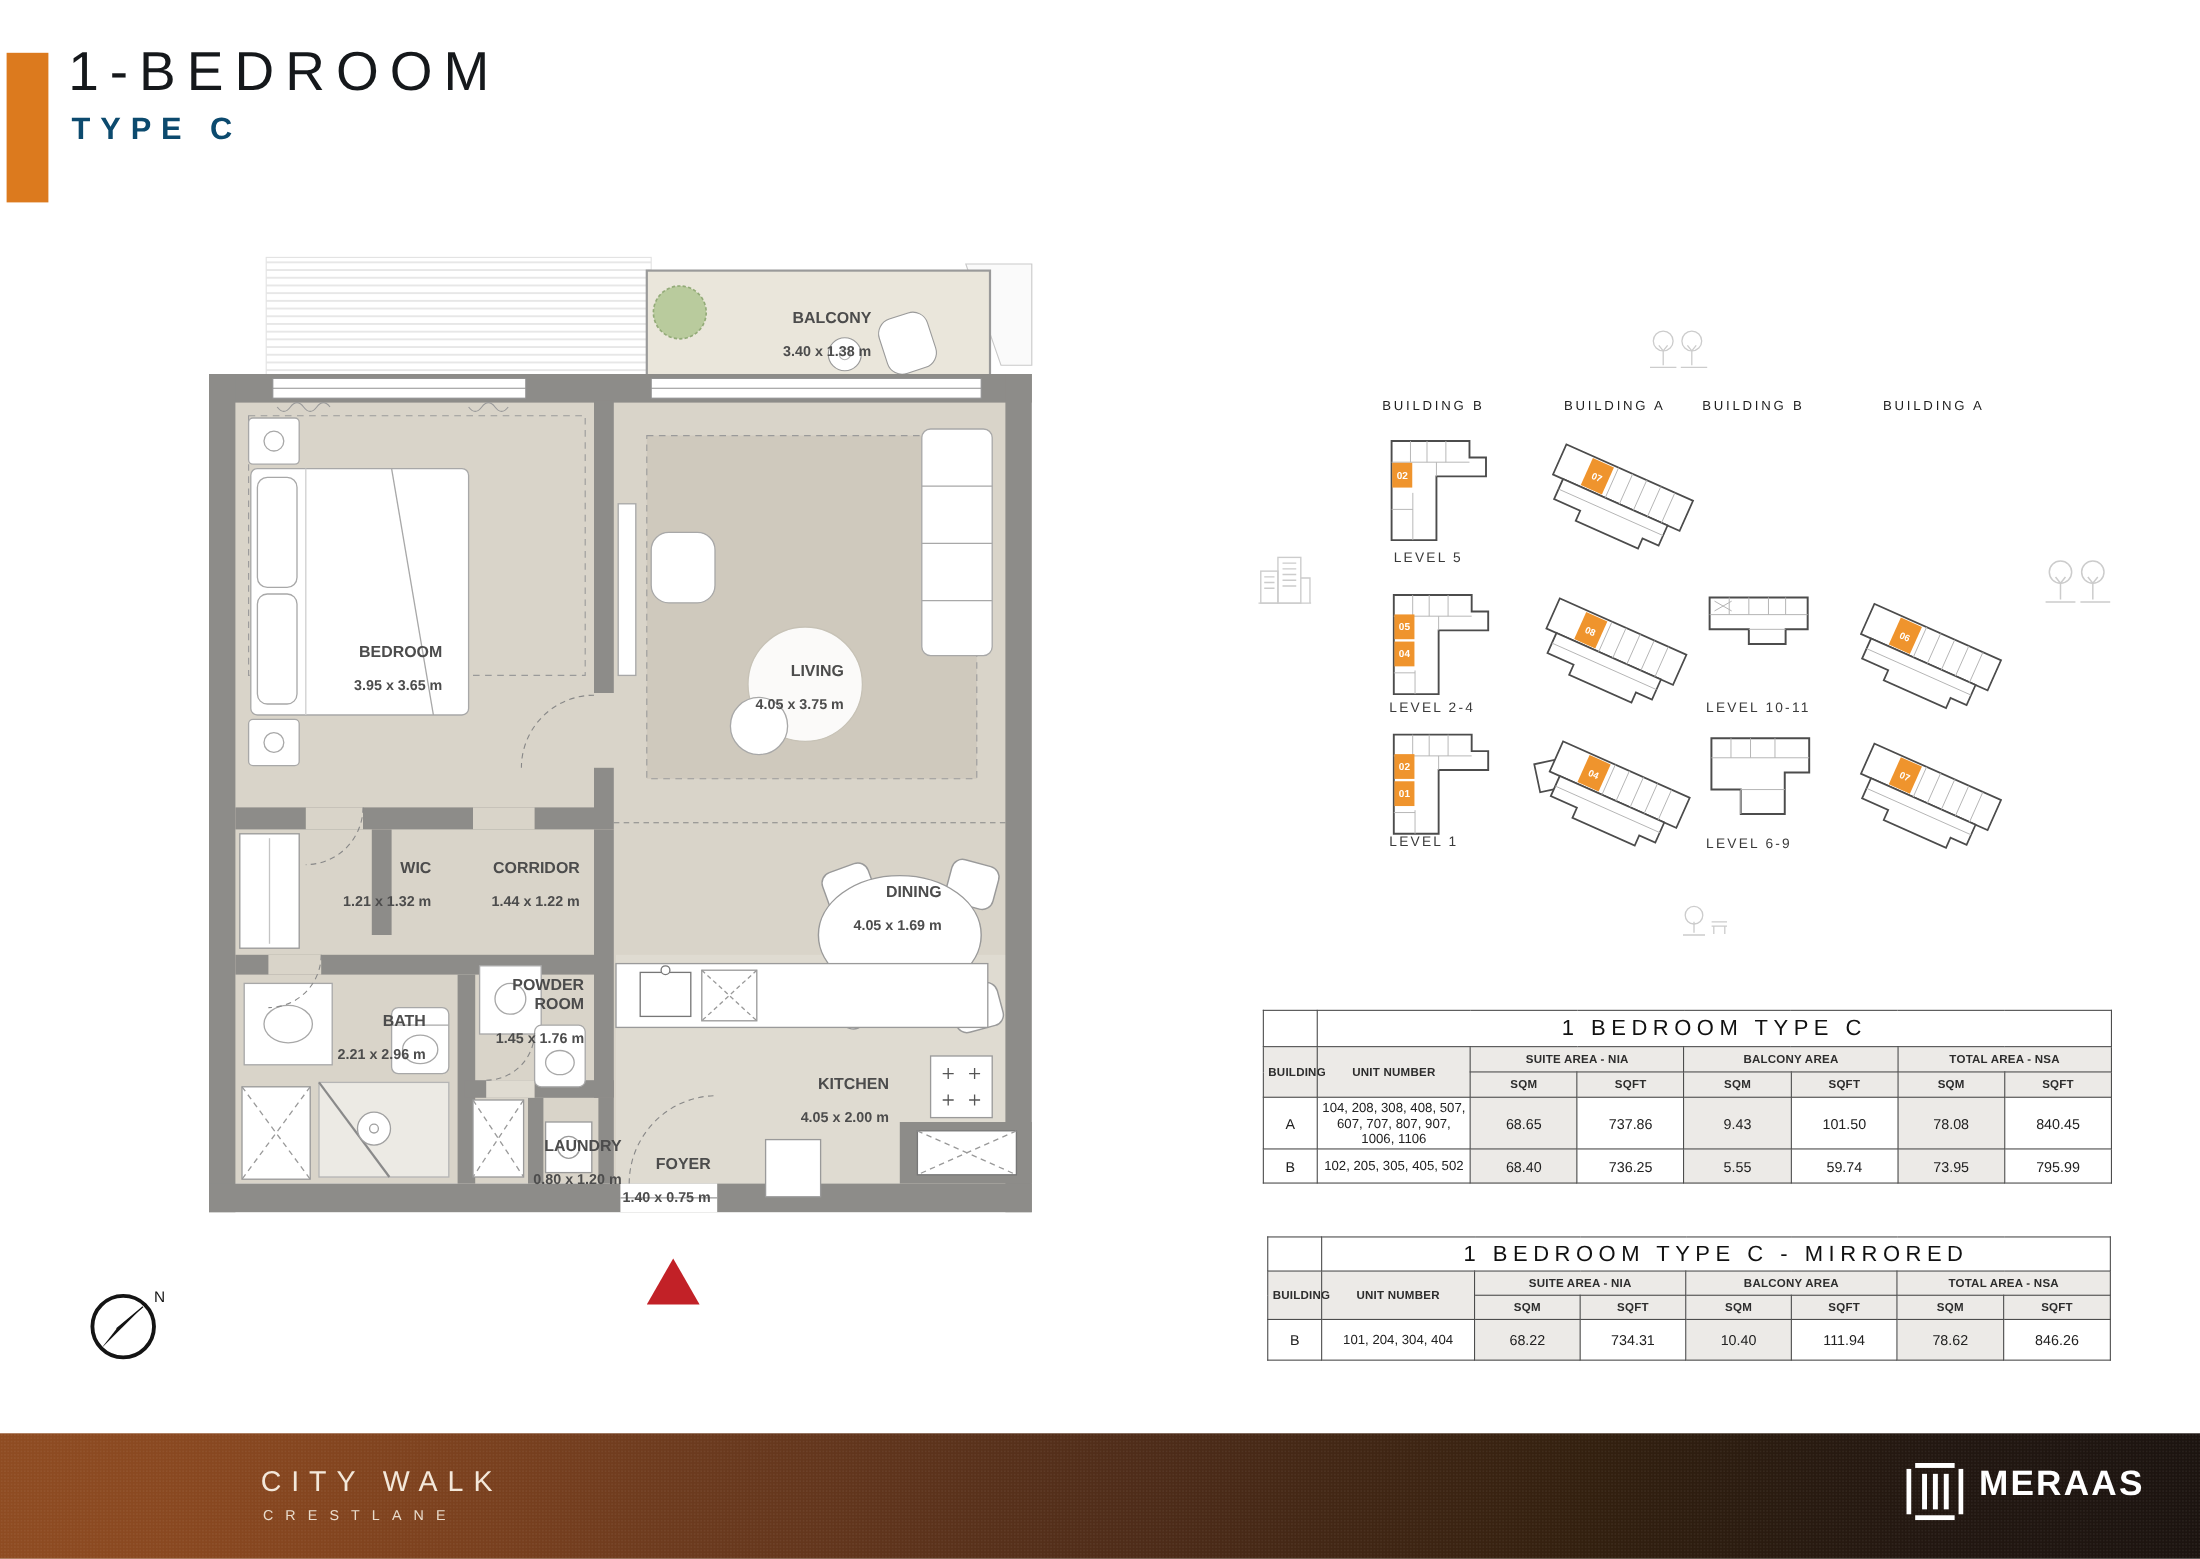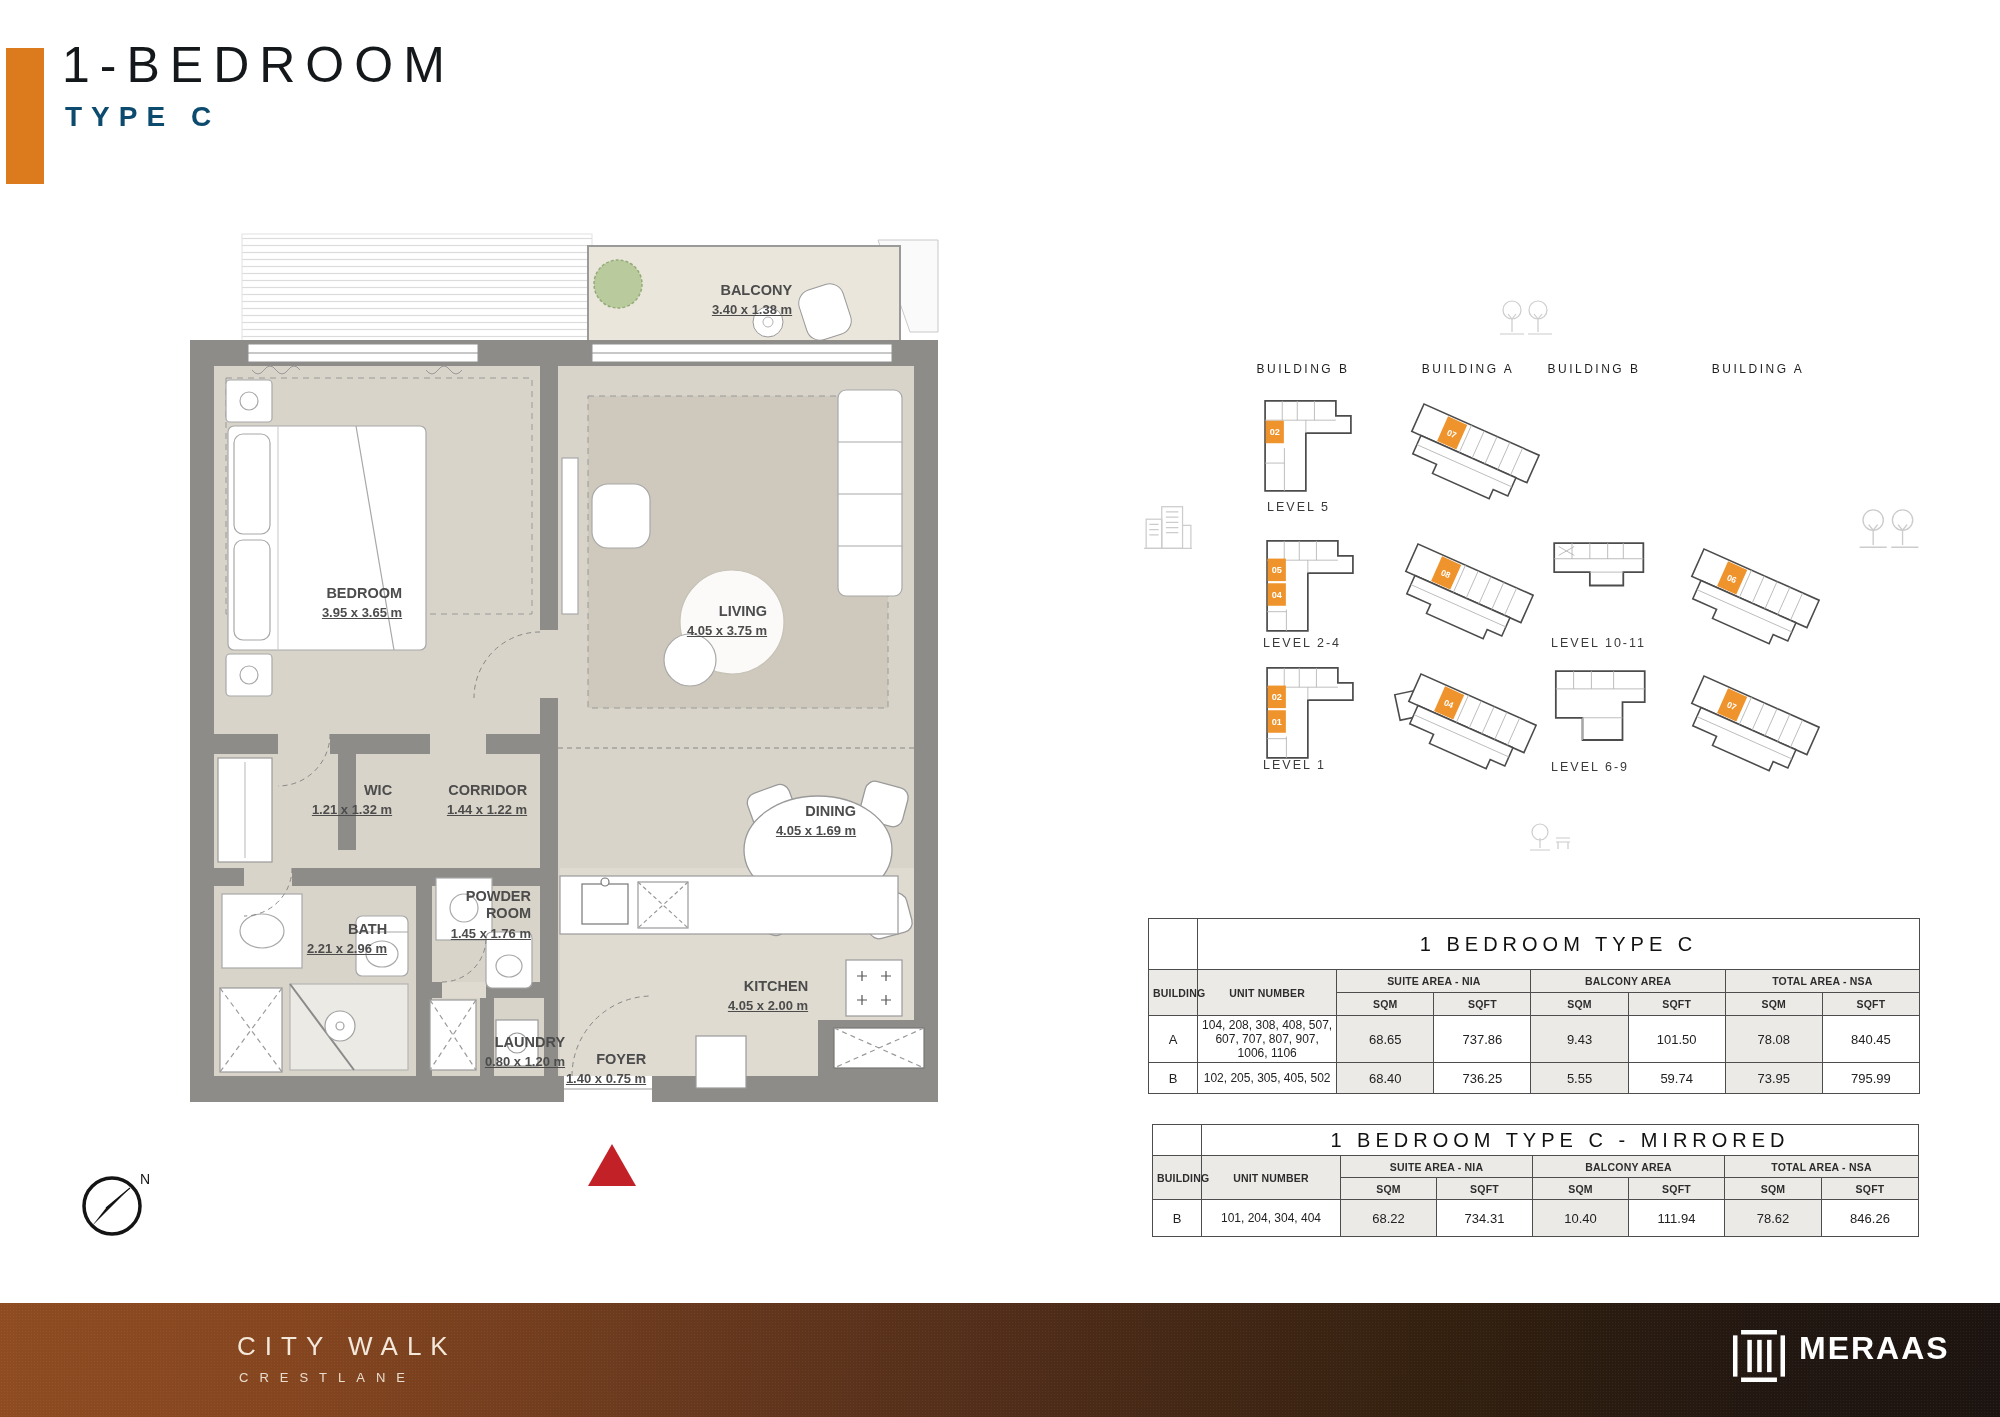--- a/index.html
+++ b/index.html
@@ -8,21 +8,21 @@
     font-family:"Liberation Sans",sans-serif;overflow:hidden;
   }
   .abs{position:absolute;}
   
   .accent-block{left:6px;top:48px;width:38px;height:136px;background:#DC7A1E;}
   .page-title{left:62px;top:36px;font-size:50px;letter-spacing:10px;font-weight:400;color:#15181b;white-space:nowrap;}
   .page-subtitle{left:65px;top:101px;font-size:28px;letter-spacing:9px;font-weight:700;color:#0c4a6e;white-space:nowrap;}
   
   .rlabel{position:absolute;transform:translateX(-50%);text-align:right;color:#4c4c4c;
           font-weight:700;font-size:14.5px;line-height:1.2;z-index:5;}
-  .rlabel .dims{display:block;font-size:13px;font-weight:700;margin-top:3px;text-decoration:underline;}
+  .rlabel .dims{display:block;font-size:13px;font-weight:700;margin-top:13px;}
   .rlabel.narrow{width:88px;}
   
   .kp-header{position:absolute;transform:translateX(-50%);font-size:12px;letter-spacing:2.5px;color:#1f1f1f;white-space:nowrap;}
   .kp-level{position:absolute;font-size:12.5px;letter-spacing:2px;color:#3a3a3a;white-space:nowrap;}
   .kp-outline{fill:#ffffff;stroke:#4c4c4c;stroke-width:1.6;stroke-linejoin:miter;}
   .kp-lines{fill:none;stroke:#b4b4b4;stroke-width:0.8;}
   .kp-unit{fill:#EF942D;}
   .kp-unit-text{font-size:8.5px;fill:#ffffff;font-weight:700;text-anchor:middle;font-family:"Liberation Sans",sans-serif;}
   .kp-icon{stroke:#cccccc;fill:none;stroke-width:1.2;}
   
@@ -337,21 +337,21 @@
         <col style="width:49px">
         <col style="width:139px">
         <col style="width:97px">
         <col style="width:97px">
         <col style="width:97px">
         <col style="width:97px">
         <col style="width:97px">
         <col style="width:97px">
       </colgroup>
     <tbody>
-        <tr style="height:51px">
+        <tr style="height:33px">
       <td></td>
       <td colspan="7" class="t-title">1 BEDROOM TYPE C</td>
     </tr>
     <tr style="height:23px">
       <td rowspan="2" class="th">BUILDING</td>
       <td rowspan="2" class="th">UNIT NUMBER</td>
       <td colspan="2" class="th">SUITE AREA - NIA</td>
       <td colspan="2" class="th">BALCONY AREA</td>
       <td colspan="2" class="th">TOTAL AREA - NSA</td>
     </tr>

